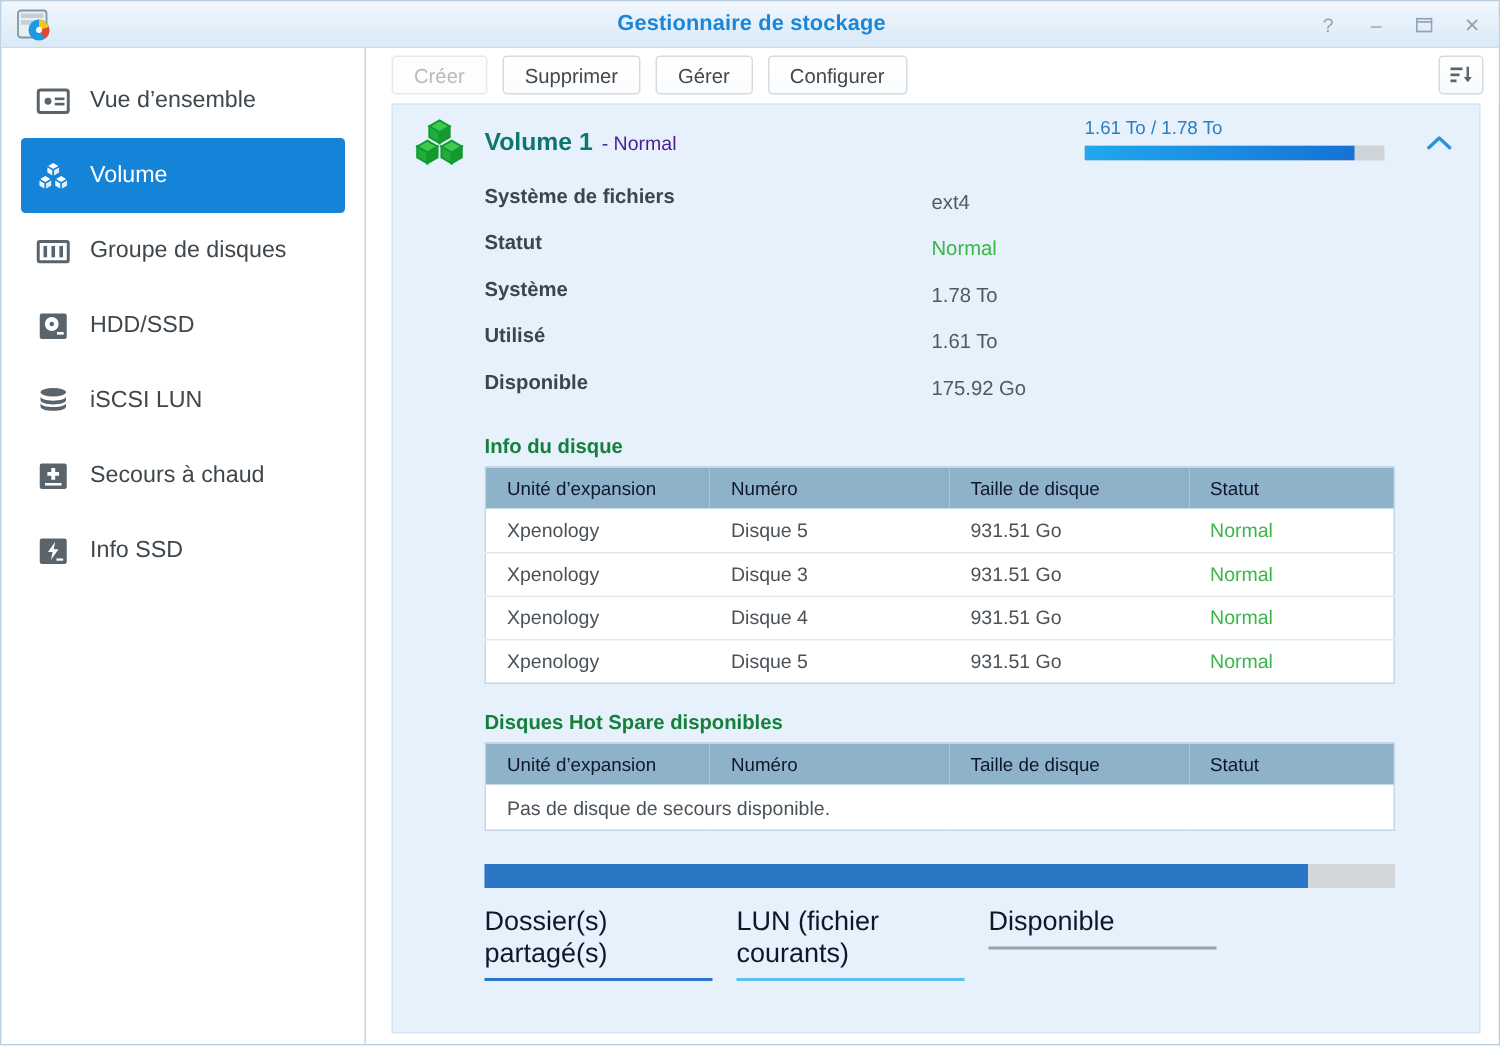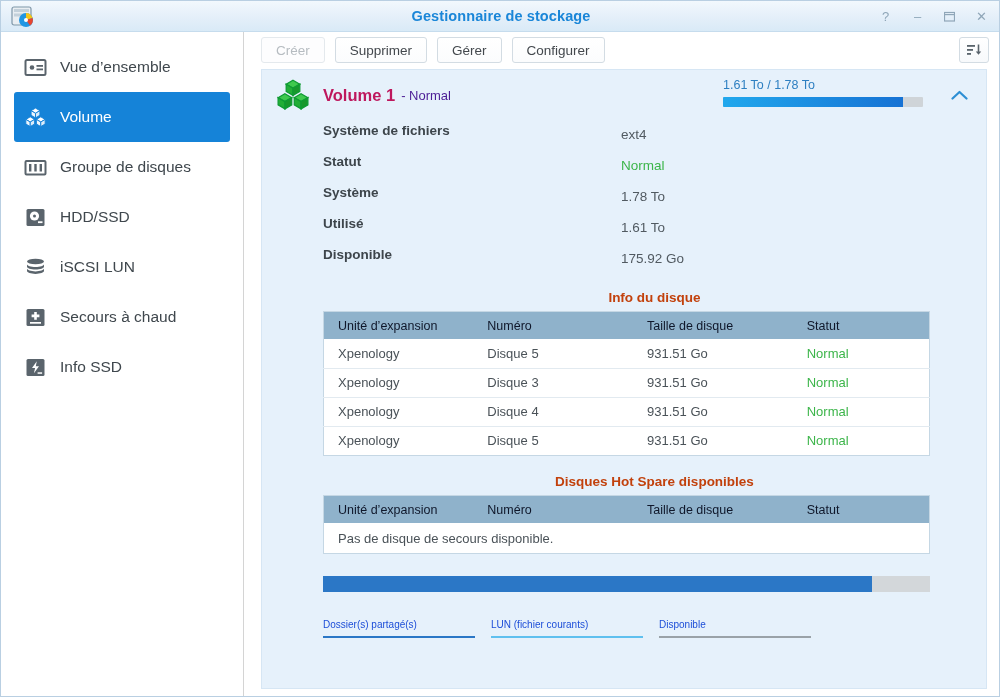--- a/index.html
+++ b/index.html
@@ -134,21 +134,21 @@
     position: relative;
     height: 50px;
     padding-left: 14px;
     display: flex; align-items: center;
   }
   .vol-cube { width: 34px; height: 34px; flex: 0 0 34px; }
   .vol-title {
     margin-left: 13px;
     font-size: 16.5px;
     font-weight: bold;
-    color: #be185d;
+    color: #0f766e;
   }
   .vol-status-inline {
     margin-left: 6px;
     font-size: 13px;
     font-weight: normal;
     color: #4c1d95;
   }
   .vol-usage {
     position: absolute; right: 63px; top: 8px;
     width: 200px;
@@ -201,22 +201,21 @@
   .d-value.green { color: #3cb54a; }
   .d-row.tall .d-label { padding-top: 2px; }
 
   
   .section-title {
     margin-left: 61px;
     margin-top: 18px;
     margin-bottom: 6px;
     font-size: 13.5px;
     font-weight: bold;
-    color: #c2410c;
-    text-align: center;
+    color: #15803d;
   }
   table.disk-table {
     margin-left: 61px;
     width: 607px;
     border-collapse: collapse;
     background: #ffffff;
     border: 1px solid #c5d7e4;
   }
   table.disk-table thead th {
     background: #8fb2cb;
@@ -261,24 +260,23 @@
   .usage-seg-lun { background: #5fc0ef; }
   .legend {
     display: flex;
     margin-top: 12px;
   }
   .legend-item {
     width: 168px;
     margin-right: 0;
   }
   .legend-name {
-    font-size: 10px;
-    color: #1d4ed8;
+    font-size: 18px;
+    color: #0f172a;
     padding-bottom: 6px;
-    margin-top: 15px;
   }
   .legend-rule { height: 2px; width: 152px; }
   .bg-shared { background: #2b77c6; }
   .bg-lun { background: #5fc0ef; }
   .bg-avail { background: #9aa2a8; }
 </style>
 </head>
 <body>
 
 <div id="app">

